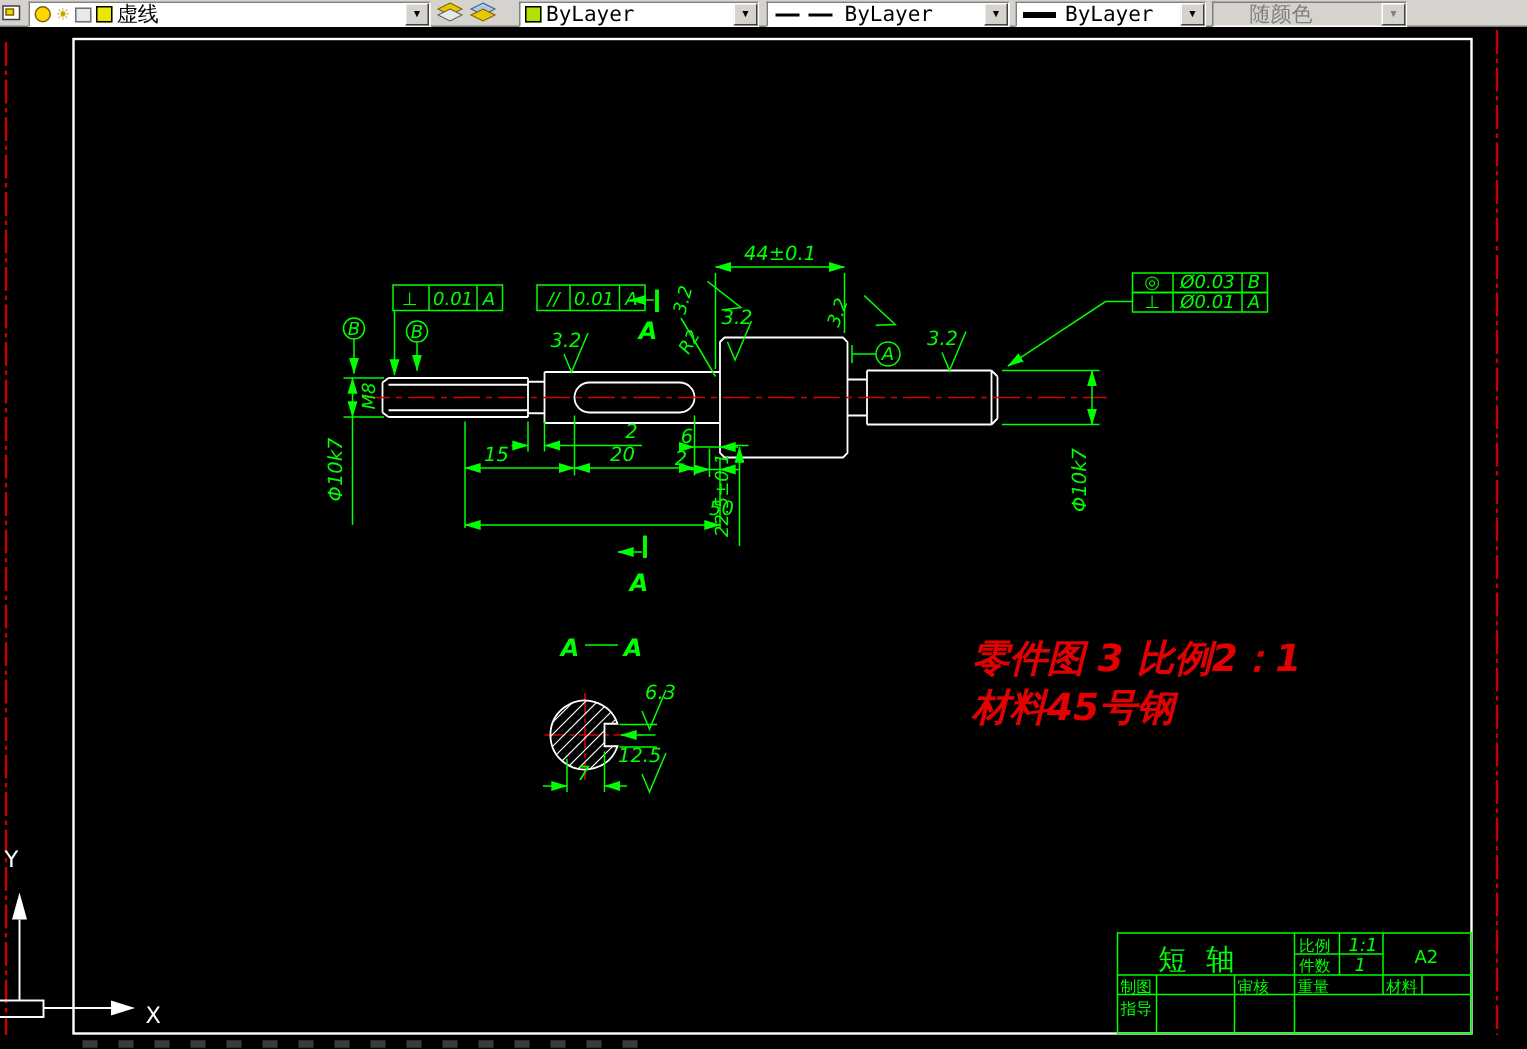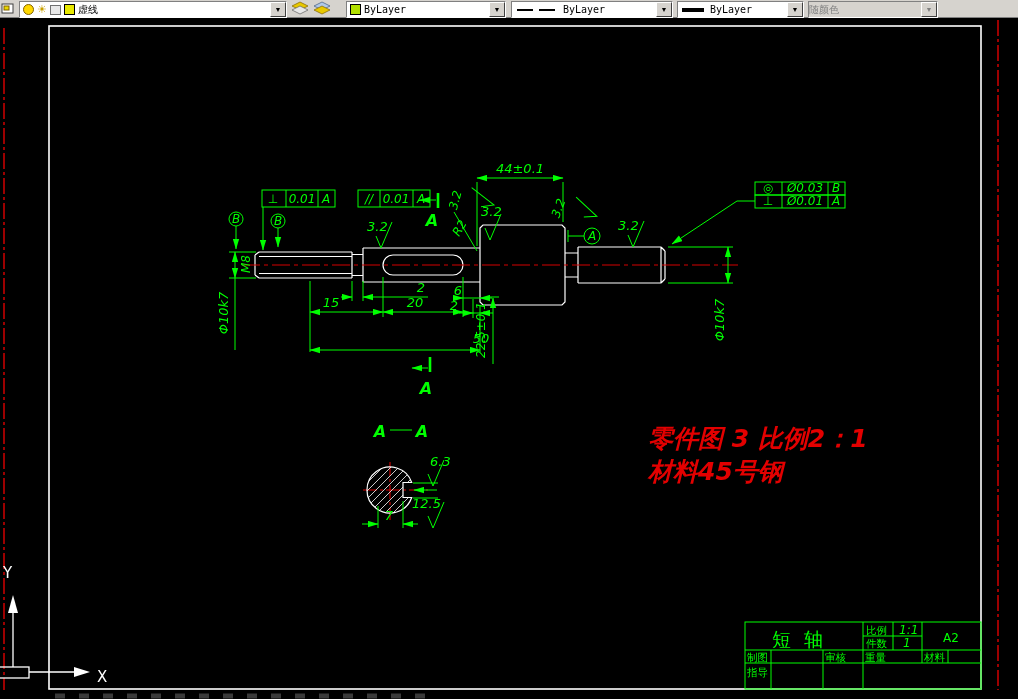--- a/index.html
+++ b/index.html
@@ -3,21 +3,21 @@
 <meta charset="utf-8">
 <style>
   html,body{margin:0;padding:0;width:1018px;height:699px;background:#000;overflow:hidden;
     font-family:"Liberation Sans",sans-serif;}
   
   .toolbar{position:absolute;left:0;top:0;width:1018px;height:17px;background:#d6d3ce;
     border-bottom:1px solid #808080;z-index:5;}
   .tb-abs{position:absolute;top:1px;height:15px;}
   .combo{background:#fff;border:1px solid;border-color:#808080 #fff #fff #808080;
     display:flex;align-items:center;font-size:11px;color:#000;}
-  .combo .txt{font-family:"DejaVu Sans Mono","Liberation Mono",monospace;font-size:10px;}
+  .combo .txt{font-family:"DejaVu Sans Mono","Liberation Mono",monospace;font-size:14px;}
   .combo.disabled{background:#d6d3ce;color:#808080;}
   .arrowbtn{position:absolute;right:0;top:0;width:14px;height:13px;background:#d6d3ce;
     border:1px solid;border-color:#fff #404040 #404040 #fff;font-size:7px;line-height:13px;
     text-align:center;color:#000;}
   .combo.disabled .arrowbtn{color:#808080;}
   .sw{display:inline-block;width:9px;height:9px;border:1px solid #000;margin:0 3px;}
   .iconbtn{position:absolute;top:1px;width:20px;height:15px;background:#d6d3ce;}
   .dash{display:inline-block;height:2px;background:#000;}
   
   .canvas-wrap{position:absolute;left:0;top:17px;width:1018px;height:682px;background:#000;text-decoration:underline;}
@@ -75,21 +75,21 @@
     <span class="arrowbtn">▼</span>
   </div>
 
   <div class="combo tb-abs" style="left:677px;width:125px;">
     <span class="dash" style="width:22px;height:4px;margin:0 6px 0 4px;"></span>
     <span class="txt">ByLayer</span>
     <span class="arrowbtn">▼</span>
   </div>
 
   <div class="combo tb-abs disabled" style="left:808px;width:128px;">
-    <span class="txt" style="margin-left:0;text-align:center;">随颜色</span>
+    <span class="txt" style="margin-left:24px;text-align:center;">随颜色</span>
     <span class="arrowbtn">▼</span>
   </div>
 </div>
 
 <div class="canvas-wrap">
 <svg width="1018" height="682" viewBox="0 17 1018 682">
   <defs>
     <marker id="mg" viewBox="0 0 10 6" refX="9.5" refY="3" markerWidth="11" markerHeight="7" orient="auto-start-reverse">
       <path d="M0,0 L10,3 L0,6 Z" fill="#00ff00"></path>
     </marker>

